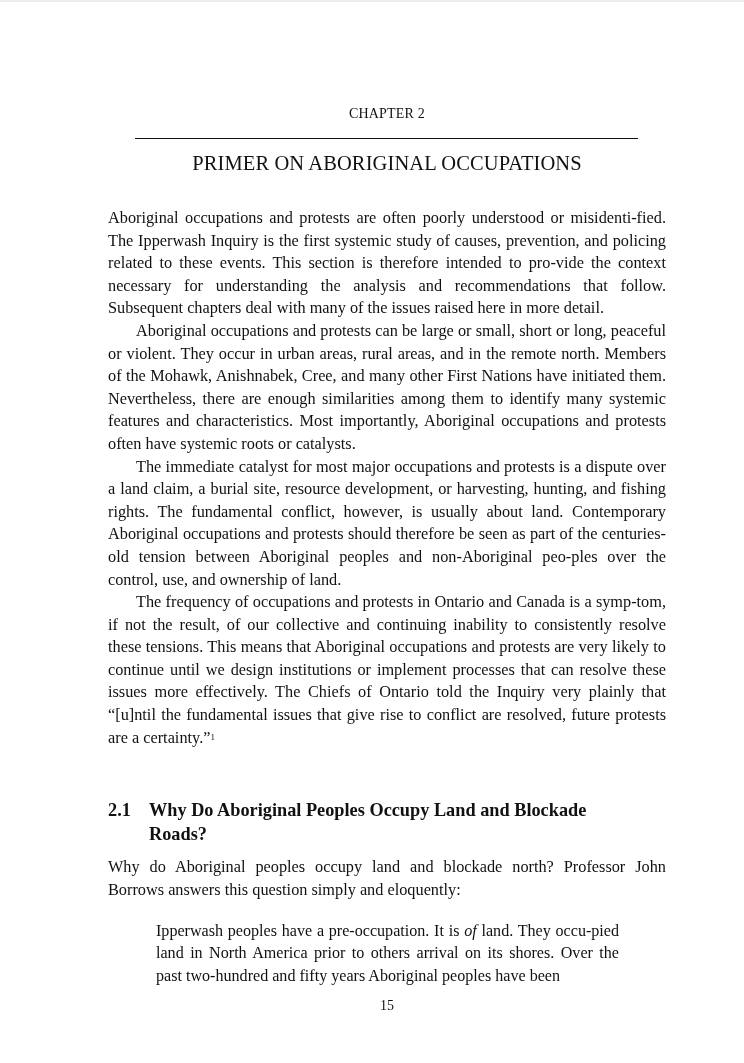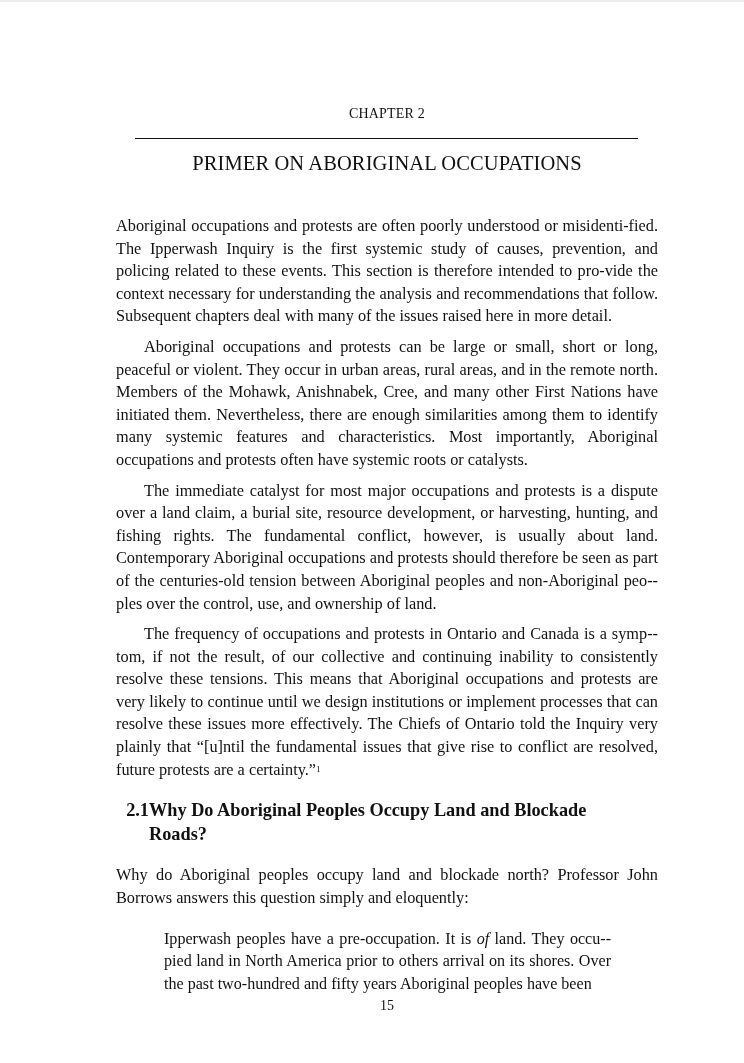--- a/index.html
+++ b/index.html
@@ -47,21 +47,21 @@
       font-size: 20.5px;
       letter-spacing: 0.1px;
     }
     .body-text {
       position: absolute;
       left: 108px;
       top: 207px;
       width: 558px;
     }
     .para {
-      margin: 8px;
+      margin: 0;
       font-size: 16.3px;
       line-height: 22.6px;
       text-align: justify;
       hyphens: manual;
     }
     .para.indent {
       text-indent: 28px;
     }
     sup.fn {
       font-size: 9px;
@@ -75,21 +75,20 @@
       top: 798px;
       width: 520px;
       font-weight: bold;
       font-size: 18.3px;
       line-height: 24px;
       display: flex;
     }
     .section-number {
       width: 41px;
       flex: 0 0 41px;
-      text-align: right;
     }
     .section-title {
       flex: 1;
     }
     .section-body {
       position: absolute;
       left: 108px;
       top: 856px;
       width: 558px;
     }

